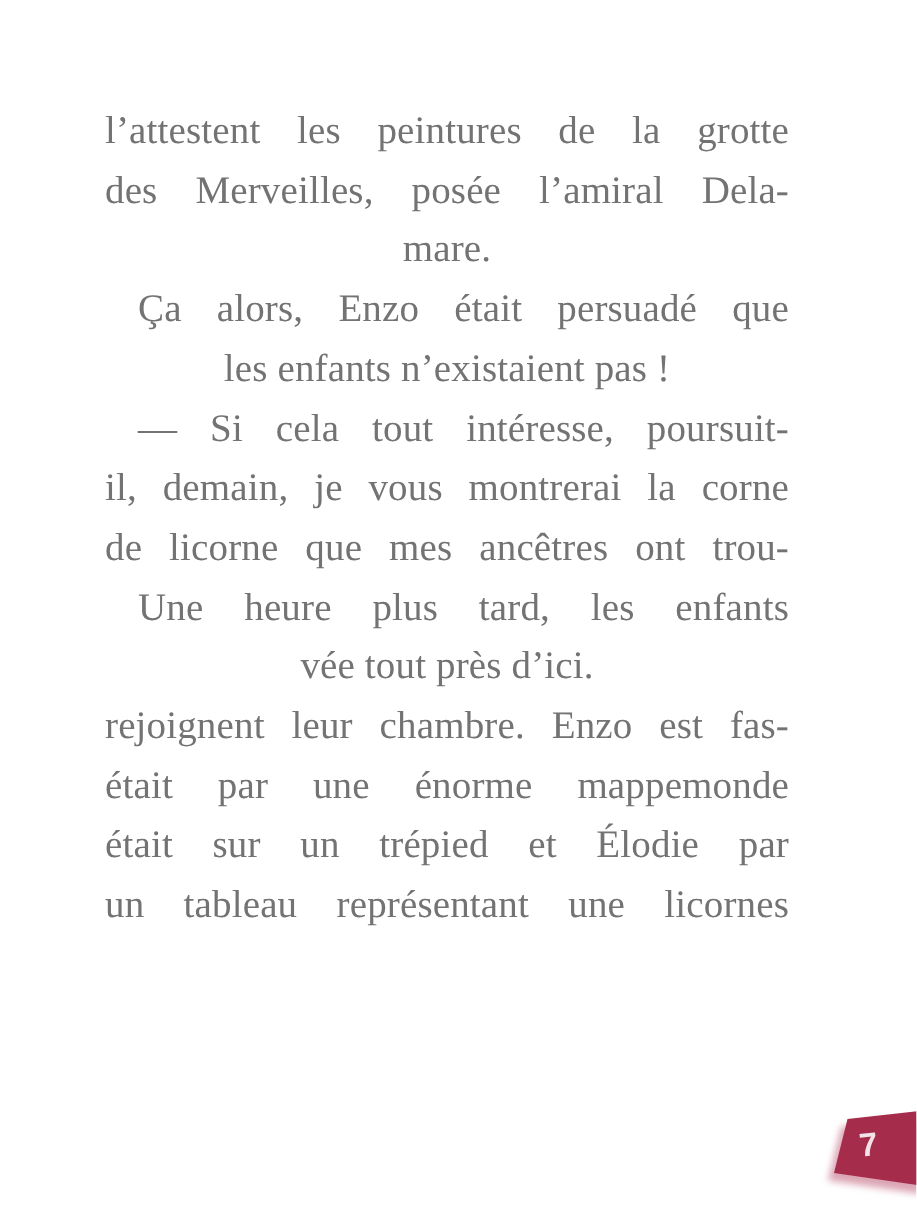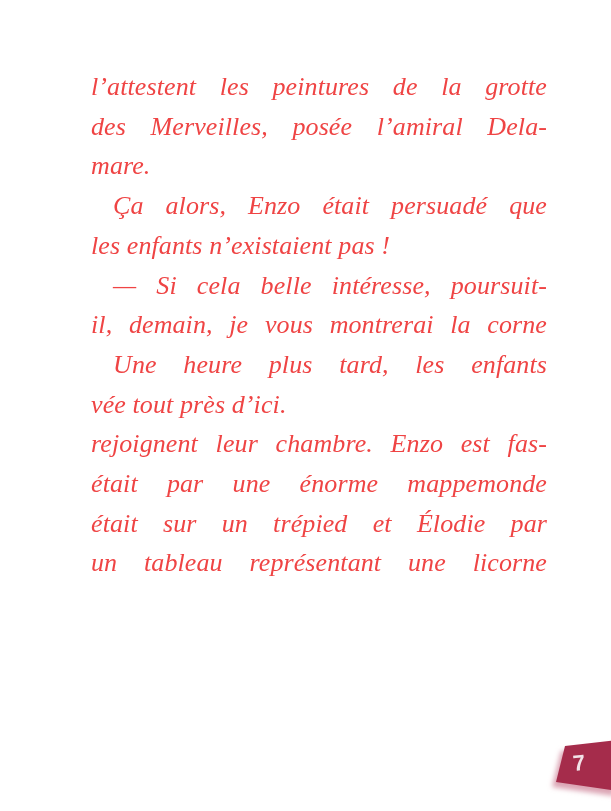--- a/index.html
+++ b/index.html
@@ -6,30 +6,29 @@
   .screen {
     position: relative;
     width: 611px;
     height: 811px;
     background: #ffffff;
     overflow: hidden;
     font-family: "Liberation Serif", "DejaVu Serif", serif;
   }
   .body-text {
     position: absolute;
-    left: 91px;
+    left: 70px;
     top: 67px;
     width: 456px;
     font-size: 26px;
     line-height: 39.7px;
-    color: #ef4444;
+    color: #737373;
     letter-spacing: 0.1px;
-    font-style: italic;
   }
-  .line { text-align: left; white-space: normal; }
+  .line { text-align: center; white-space: normal; }
   .line.j {
     text-align: justify;
     text-align-last: justify;
     -moz-text-align-last: justify;
   }
   .line.ind { padding-left: 22px; }
   .badge-svg {
     position: absolute;
     left: 540px;
     top: 734px;
@@ -45,28 +44,29 @@
 <body>
 
 <div class="screen">
 
   <div class="body-text">
     <div class="line j">l’attestent les peintures de la grotte</div>
     <div class="line j">des Merveilles, posée l’amiral Dela-</div>
     <div class="line">mare.</div>
     <div class="line j ind">Ça alors, Enzo était persuadé que</div>
     <div class="line">les enfants n’existaient pas !</div>
-    <div class="line j ind">— Si cela belle intéresse, poursuit-</div>
+    <div class="line j ind">— Si cela tout intéresse, poursuit-</div>
     <div class="line j">il, demain, je vous montrerai la corne</div>
+    <div class="line j">de licorne que mes ancêtres ont trou-</div>
     <div class="line j ind">Une heure plus tard, les enfants</div>
     <div class="line">vée tout près d’ici.</div>
     <div class="line j">rejoignent leur chambre. Enzo est fas-</div>
     <div class="line j">était par une énorme mappemonde</div>
     <div class="line j">était sur un trépied et Élodie par</div>
-    <div class="line j">un tableau représentant une licorne</div>
+    <div class="line j">un tableau représentant une licornes</div>
   </div>
 
   <svg class="badge-svg" width="78" height="78" viewBox="0 0 78 78">
     <defs>
       <filter id="badge-blur" x="-40%" y="-40%" width="180%" height="180%">
         <feGaussianBlur stdDeviation="2.6"></feGaussianBlur>
       </filter>
     </defs>
     <polygon points="25,12 78,6 78,57 16,48" transform="translate(-4,5)" filter="url(#badge-blur)" fill="#dba4b4"></polygon>
     <polygon points="25,12 78,6 78,57 16,48" fill="#a52c4b"></polygon>

